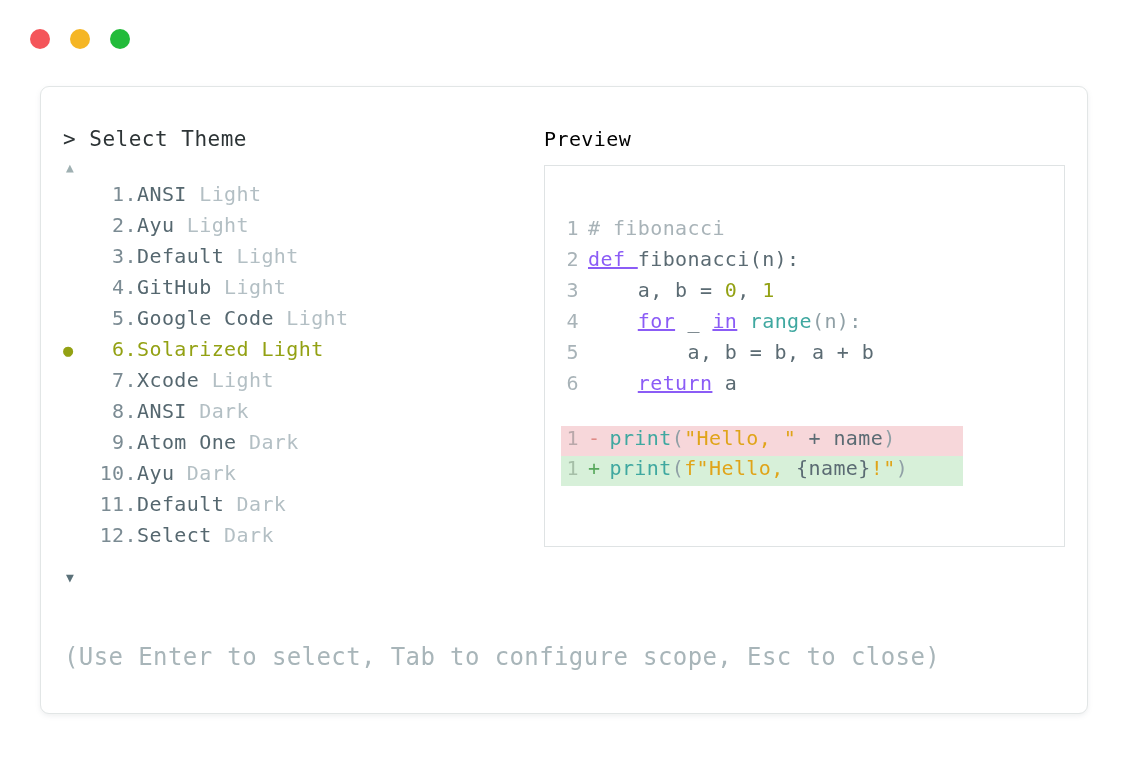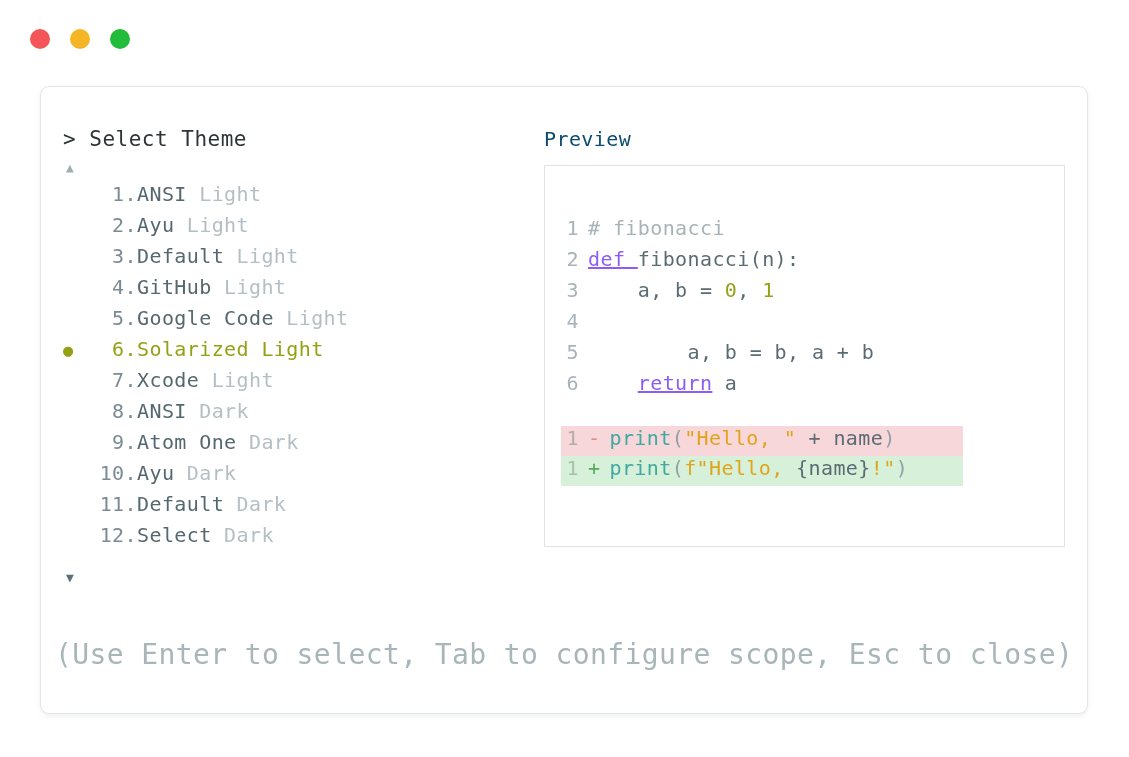--- a/index.html
+++ b/index.html
@@ -102,21 +102,21 @@
 
   
   .right-col {
     position: absolute;
     left: 503px;
     top: 40px;
     width: 525px;
   }
   .preview-label {
     font-size: 20px;
-    color: #0c4a6e;
+    color: #000000;
     letter-spacing: 0.4px;
   }
   .preview-box {
     margin-top: 14px;
     width: 521px;
     height: 382px;
     box-sizing: border-box;
     border: 1.5px solid #dfe3e4;
     background: #ffffff;
     padding: 50px 0 0 16px;
@@ -166,23 +166,23 @@
     color: #b9a8aa;
     margin-right: 9px;
   }
   .diff-add .diff-no { color: #a6bfa8; }
   .diff-sign { color: #e08a86; margin-right: 9px; }
   .diff-add .diff-sign { color: #57a85c; }
 
   
   .footer-hint {
     position: absolute;
-    left: 14px;
+    left: 23px;
     bottom: 42px;
-    font-size: 28px;
+    font-size: 24px;
     color: #a8b5b9;
     letter-spacing: 0.4px;
     white-space: pre;
   }
 </style>
 </head>
 <body>
 
 <div class="traffic-lights">
   <div class="dot dot-red"></div>
@@ -216,21 +216,21 @@
   </div>
 
   <div class="right-col">
     <div class="preview-label">Preview</div>
 
     <div class="preview-box">
       <div id="code-block">
           <div class="code-line"><span class="lineno">1</span><span class="code-text"><span class="tok-comment"># fibonacci</span></span></div>
           <div class="code-line"><span class="lineno">2</span><span class="code-text"><span class="tok-kw">def </span><span class="tok-plain">fibonacci(n):</span></span></div>
           <div class="code-line"><span class="lineno">3</span><span class="code-text"><span class="tok-plain">    a, b = </span><span class="tok-num">0</span><span class="tok-plain">, </span><span class="tok-num">1</span></span></div>
-          <div class="code-line"><span class="lineno">4</span></div>
+          <div class="code-line"><span class="lineno">4</span><span class="code-text"><span class="tok-plain">    </span><span class="tok-kw">for</span><span class="tok-plain"> _ </span><span class="tok-kw">in</span><span class="tok-plain"> </span><span class="tok-fn">range</span><span class="tok-punct">(n):</span></span></div>
           <div class="code-line"><span class="lineno">5</span><span class="code-text"><span class="tok-plain">        a, b = b, a + b</span></span></div>
           <div class="code-line"><span class="lineno">6</span><span class="code-text"><span class="tok-plain">    </span><span class="tok-kw">return</span><span class="tok-plain"> a</span></span></div>
         </div>
       <div class="diff-gap"></div>
       <div id="diff-block">
           <div class="diff-line diff-del"><span class="diff-no">1</span><span class="diff-sign">-</span><span><span class="tok-fn">print</span><span class="tok-punct">(</span><span class="tok-str">"Hello, "</span><span class="tok-plain"> + name</span><span class="tok-punct">)</span></span></div>
           <div class="diff-line diff-add"><span class="diff-no">1</span><span class="diff-sign">+</span><span><span class="tok-fn">print</span><span class="tok-punct">(</span><span class="tok-str">f"Hello, </span><span class="tok-plain">{name}</span><span class="tok-str">!"</span><span class="tok-punct">)</span></span></div>
         </div>
     </div>
   </div>

